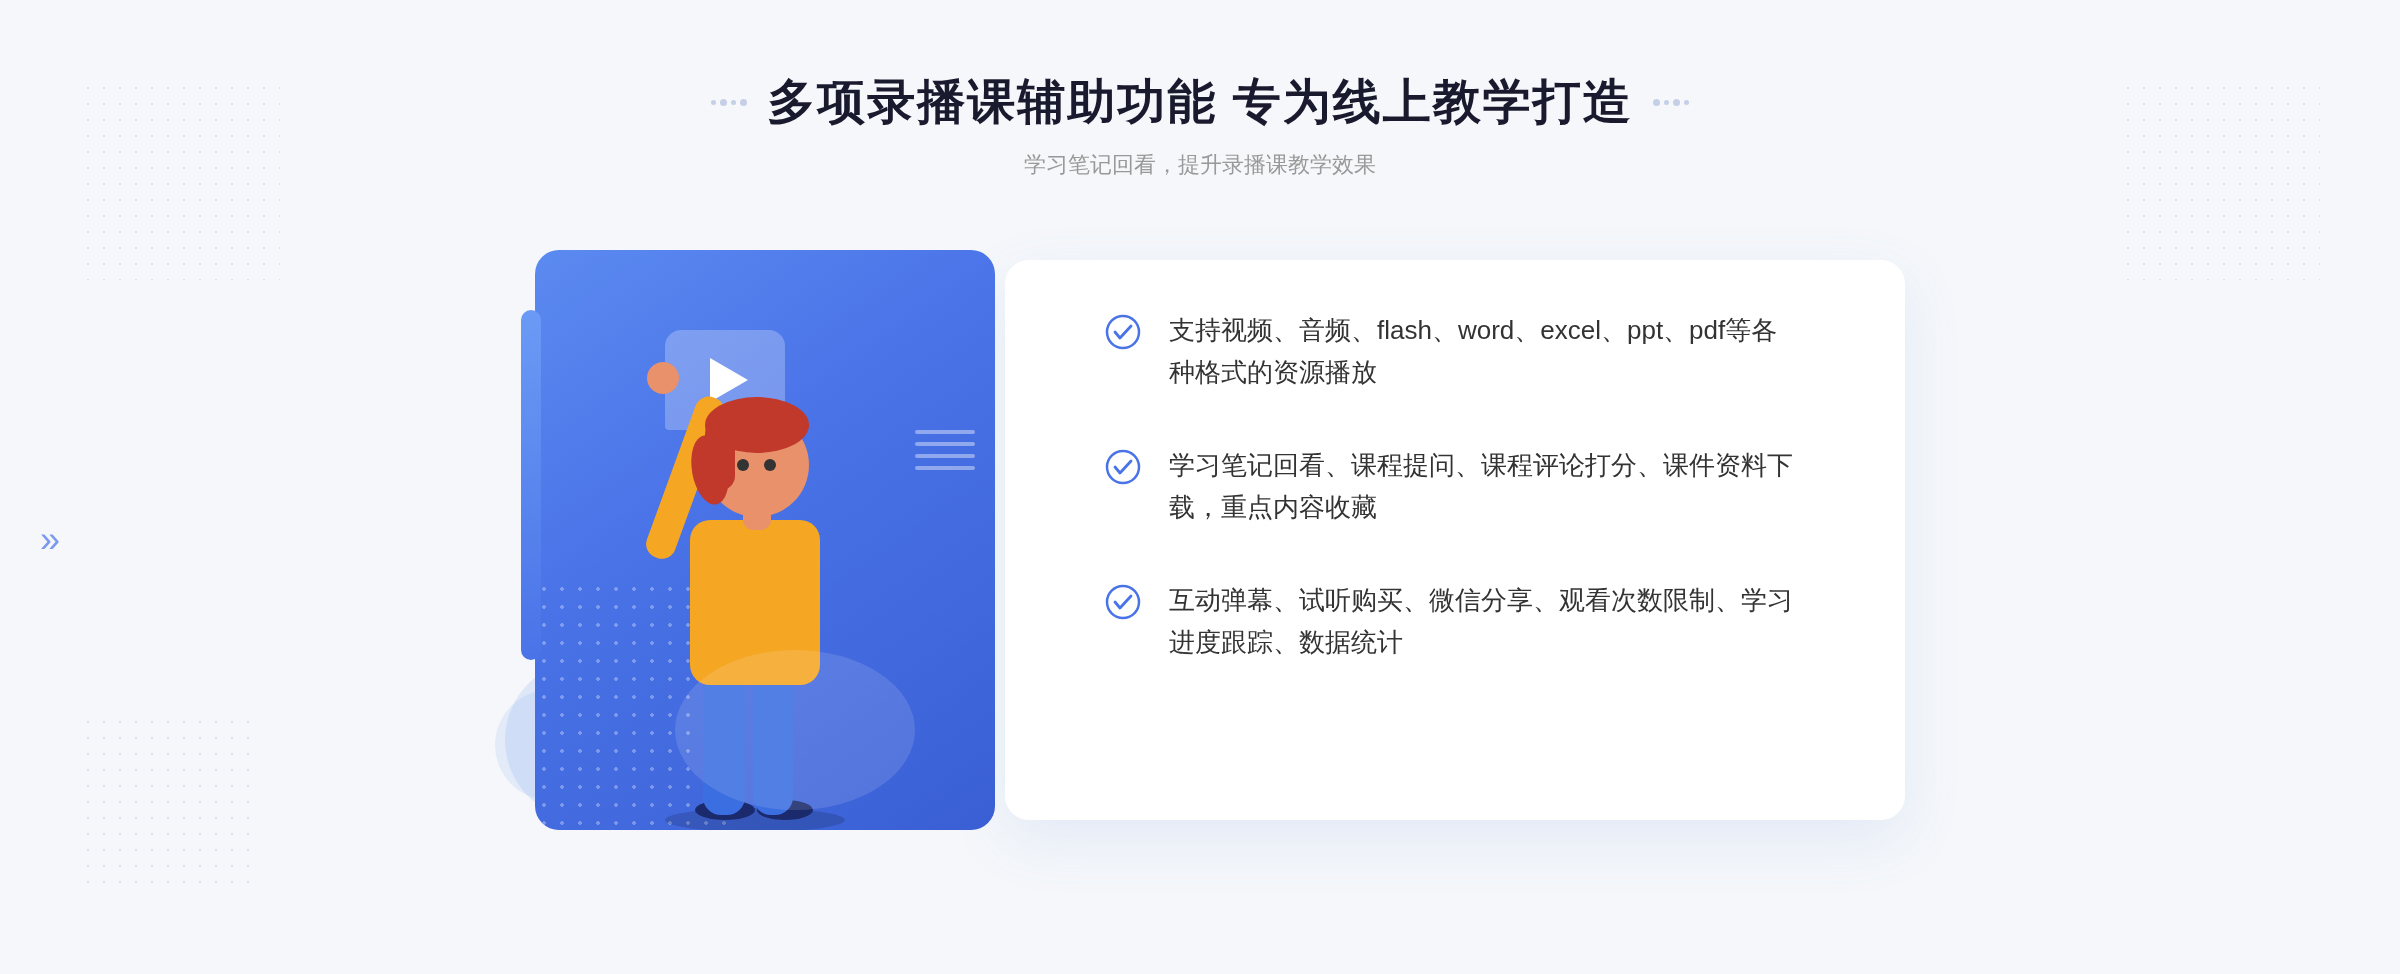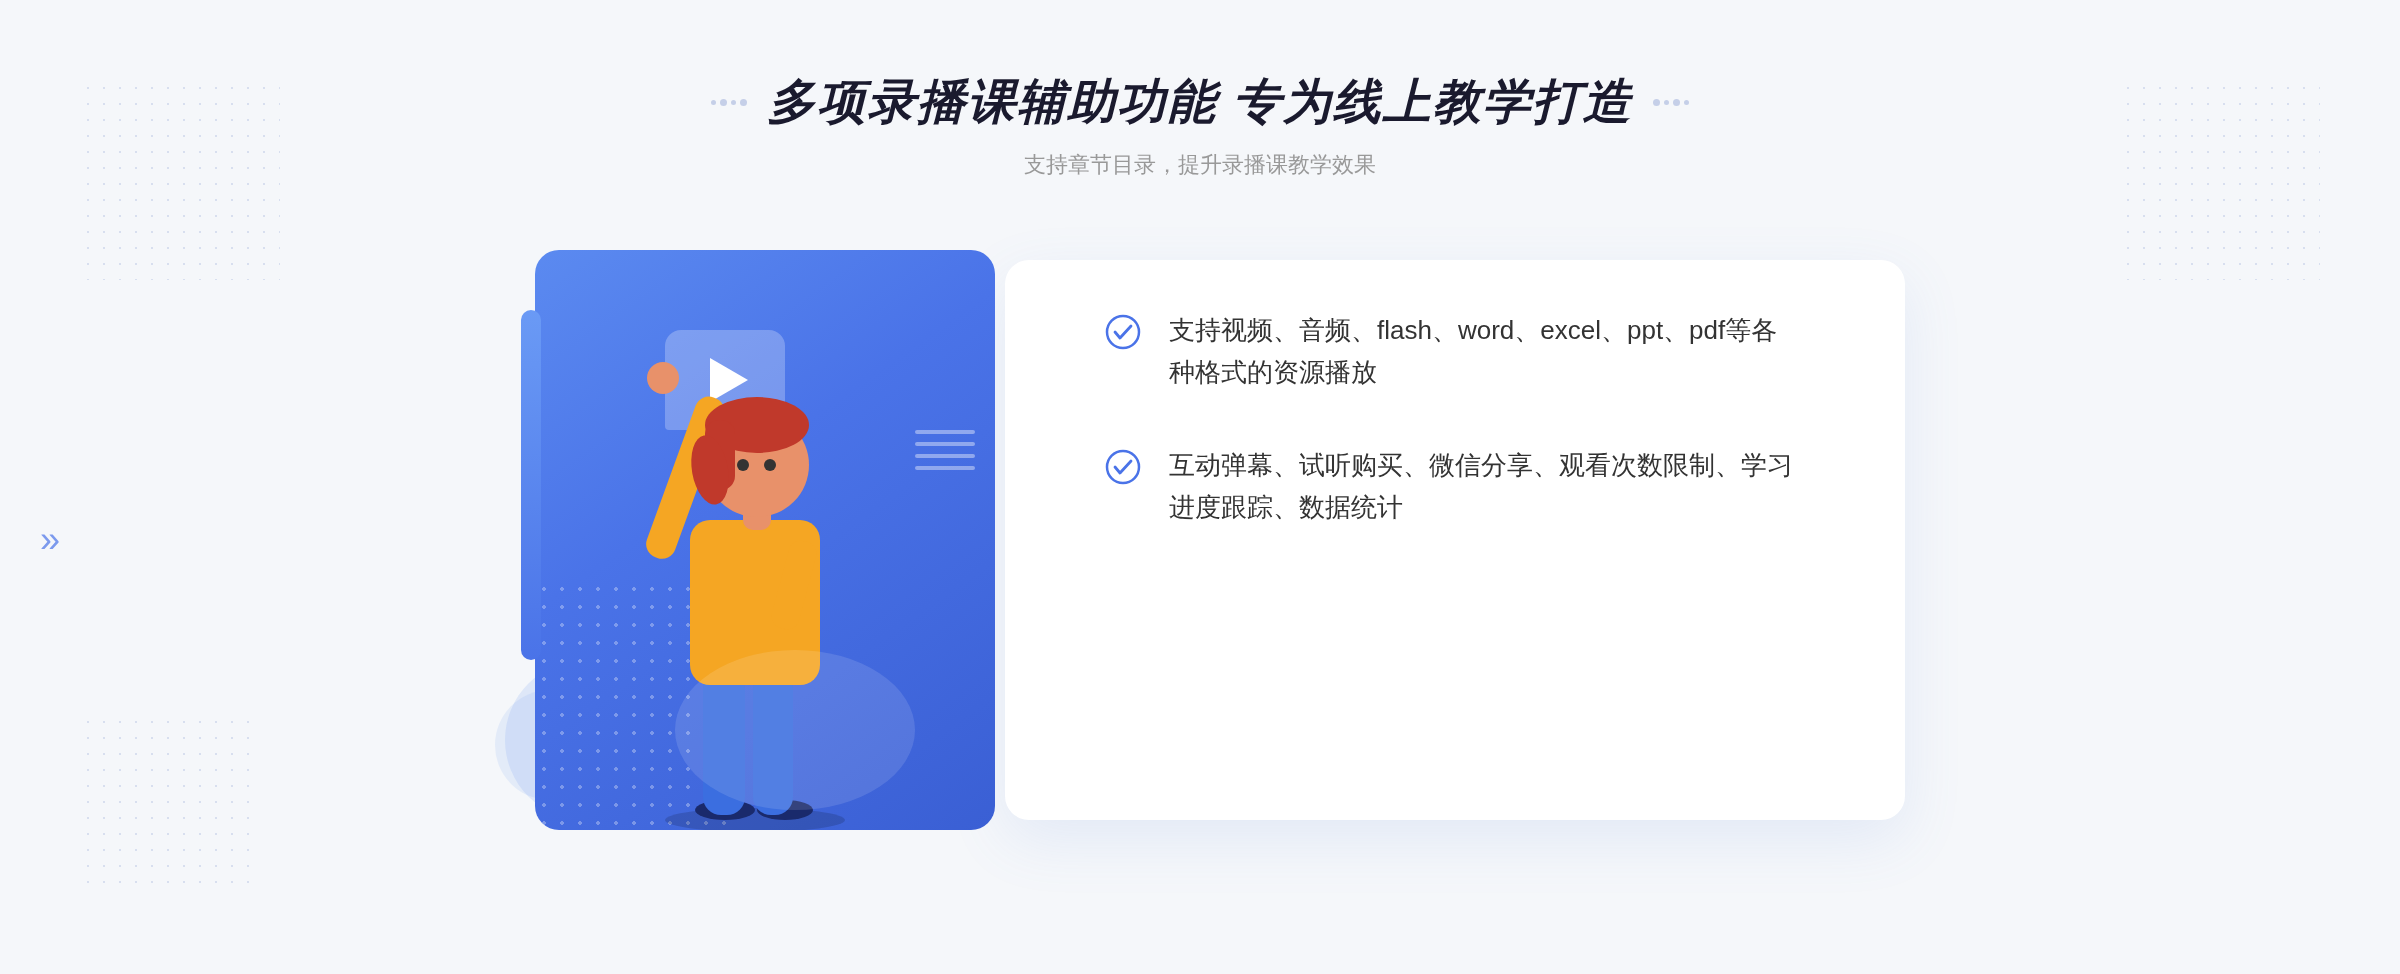--- a/index.html
+++ b/index.html
@@ -37,21 +37,20 @@
       position: relative;
       z-index: 2;
     }
 
     .header-decoration {
       display: flex;
       align-items: center;
       justify-content: space-between;
       gap: 20px;
       margin-bottom: 16px;
-      font-style: italic;
     }
 
     .deco-dots {
       display: flex;
       gap: 4px;
       align-items: center;
     }
 
     .deco-dot {
       width: 5px;
@@ -241,21 +240,21 @@
         <div class="deco-dot large"></div>
       </div>
       <h1 class="main-title">多项录播课辅助功能 专为线上教学打造</h1>
       <div class="deco-dots">
         <div class="deco-dot large"></div>
         <div class="deco-dot"></div>
         <div class="deco-dot large"></div>
         <div class="deco-dot"></div>
       </div>
     </div>
-    <p class="sub-title">支持章节目录，提升录播课教学效果</p>
+    <p class="sub-title">学习笔记回看，提升录播课教学效果</p>
   </div>
 
   <div class="content-area">
 
     <div class="left-arrow">
       <div class="arrow-chevron">»</div>
     </div>
 
     <div class="illustration-container">
 
@@ -323,28 +322,37 @@
         <div class="check-icon">
           <svg viewBox="0 0 36 36" fill="none" xmlns="http://www.w3.org/2000/svg">
             <circle cx="18" cy="18" r="16" stroke="#4a73e8" stroke-width="2.5" fill="none"></circle>
             <polyline points="10,18 15,24 26,12" stroke="#4a73e8" stroke-width="2.8" stroke-linecap="round" stroke-linejoin="round" fill="none"></polyline>
           </svg>
         </div>
         <span class="feature-text">支持视频、音频、flash、word、excel、ppt、pdf等各种格式的资源播放</span>
       </div>
 
 
-
       <div class="feature-item">
         <div class="check-icon">
           <svg viewBox="0 0 36 36" fill="none" xmlns="http://www.w3.org/2000/svg">
             <circle cx="18" cy="18" r="16" stroke="#4a73e8" stroke-width="2.5" fill="none"></circle>
             <polyline points="10,18 15,24 26,12" stroke="#4a73e8" stroke-width="2.8" stroke-linecap="round" stroke-linejoin="round" fill="none"></polyline>
           </svg>
         </div>
+        <span class="feature-text">学习笔记回看、课程提问、课程评论打分、课件资料下载，重点内容收藏</span>
+      </div>
+
+      <div class="feature-item">
+        <div class="check-icon">
+          <svg viewBox="0 0 36 36" fill="none" xmlns="http://www.w3.org/2000/svg">
+            <circle cx="18" cy="18" r="16" stroke="#4a73e8" stroke-width="2.5" fill="none"></circle>
+            <polyline points="10,18 15,24 26,12" stroke="#4a73e8" stroke-width="2.8" stroke-linecap="round" stroke-linejoin="round" fill="none"></polyline>
+          </svg>
+        </div>
         <span class="feature-text">互动弹幕、试听购买、微信分享、观看次数限制、学习进度跟踪、数据统计</span>
       </div>
 
     </div>
 
   </div>
 
 </div>
 
 </body></html>

